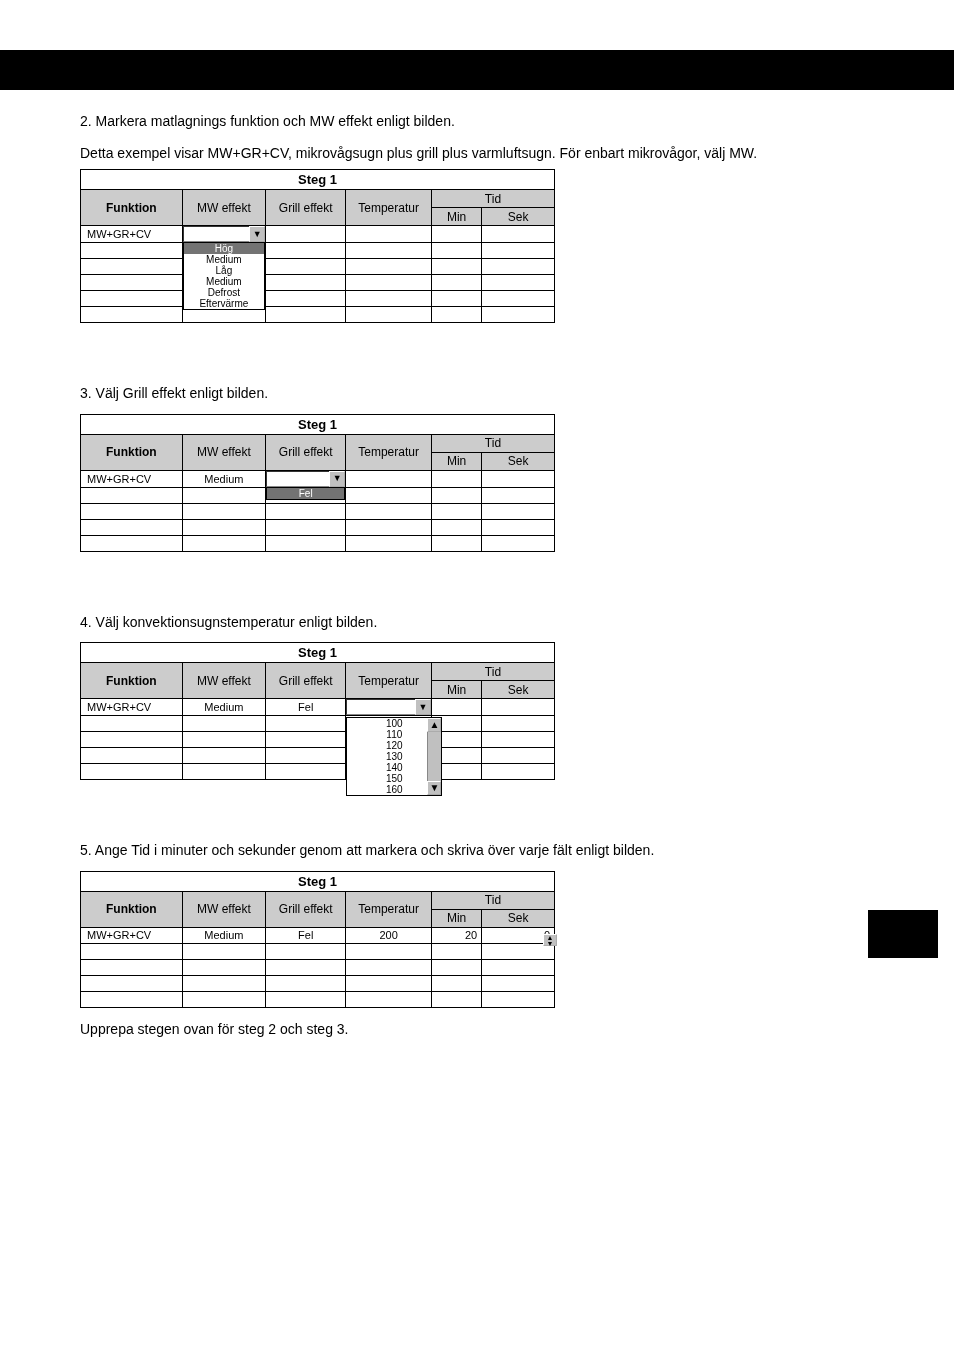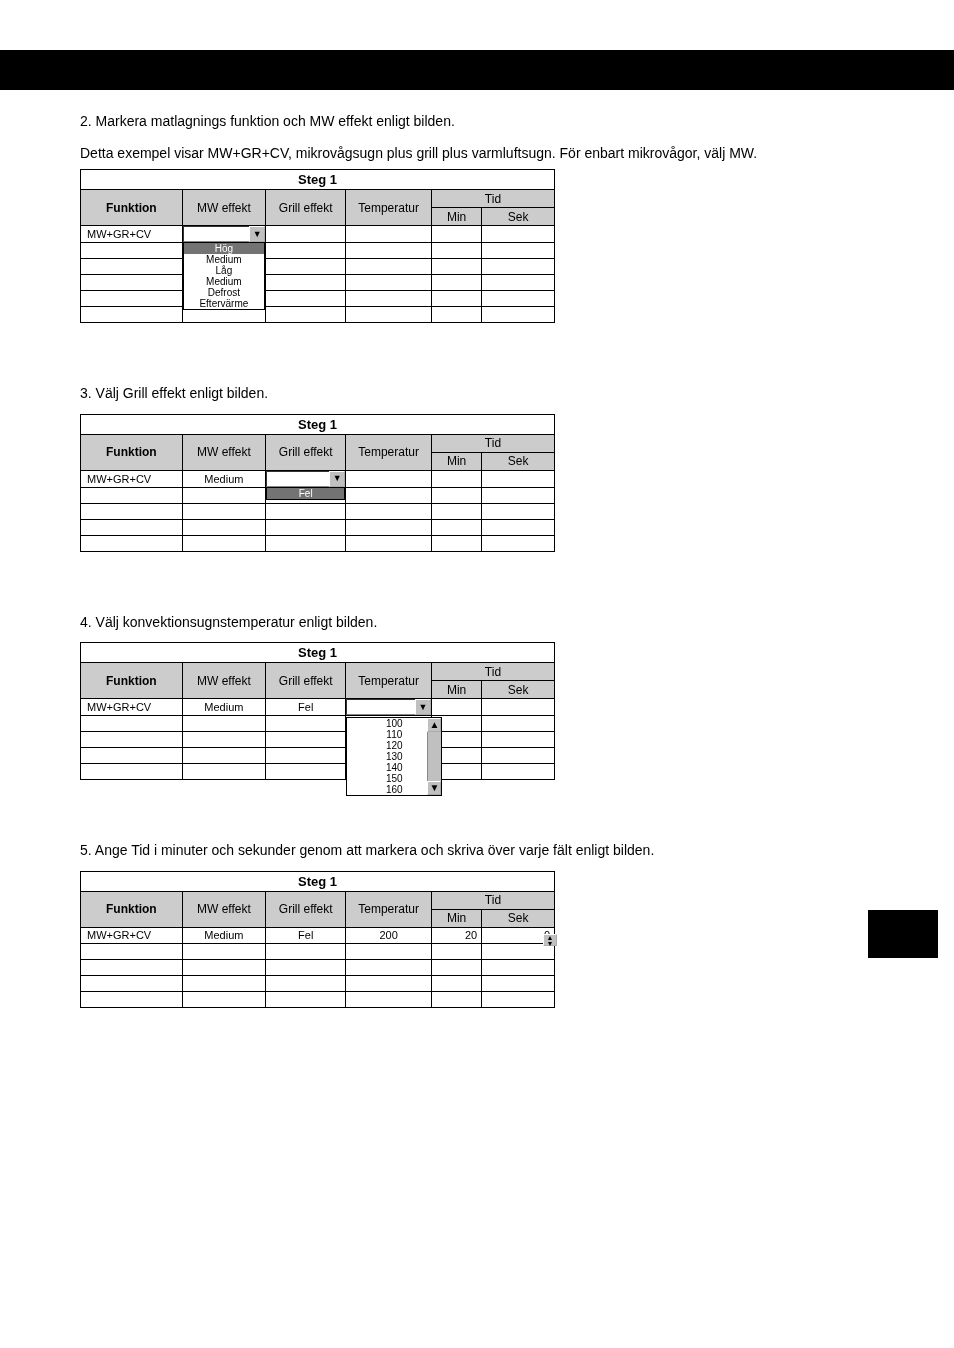--- a/index.html
+++ b/index.html
@@ -356,15 +356,16 @@
             <td></td>
             <td></td>
             <td></td>
             <td></td>
             <td></td>
             <td></td>
           </tr>
     </tbody>
       </table>
 
+    <p class="caption skinny">Upprepa stegen ovan för steg 2 och steg 3.</p>
 
   </div>
 </div>
 
 </body></html>

